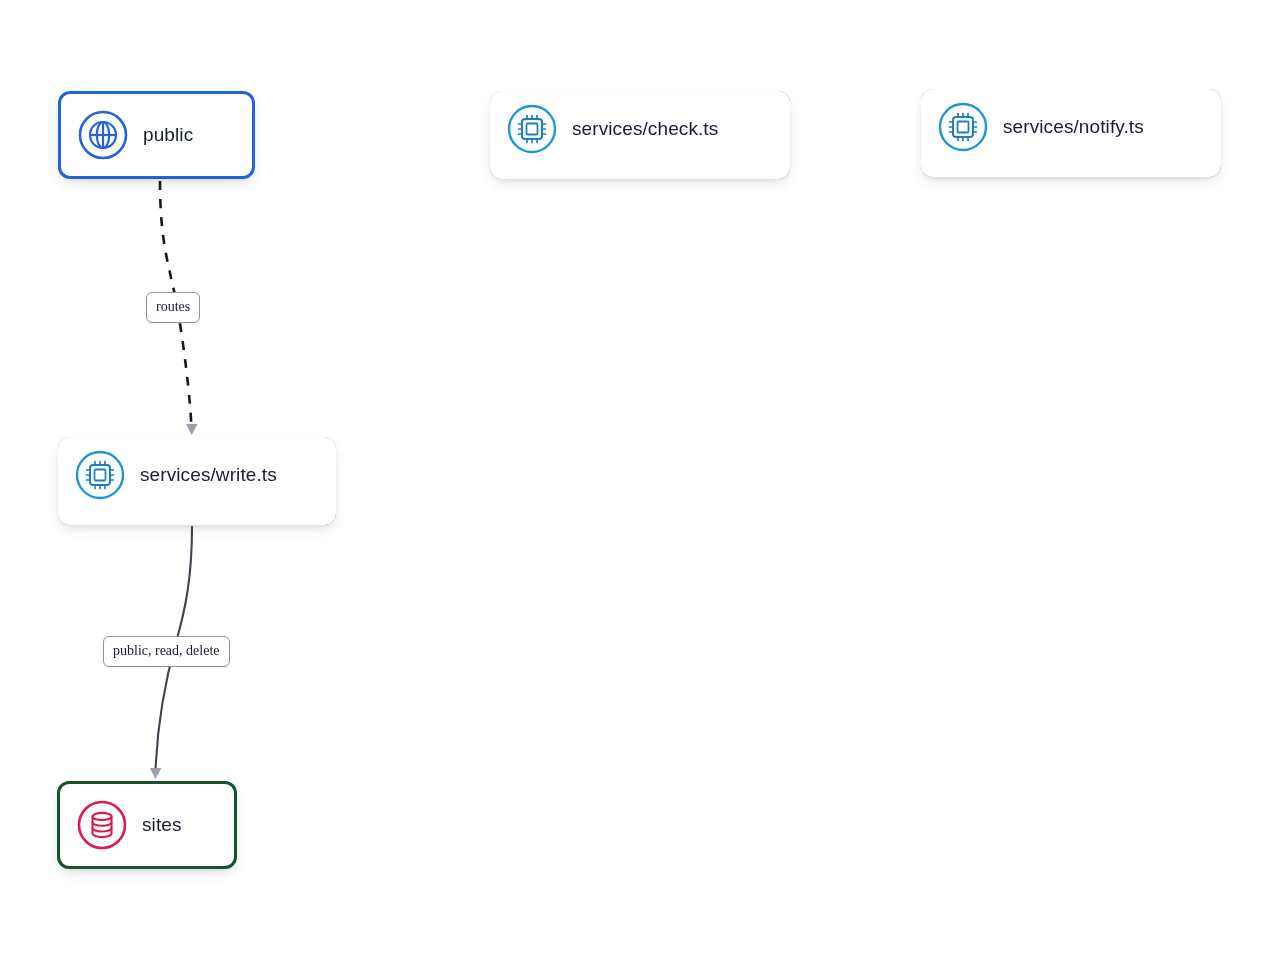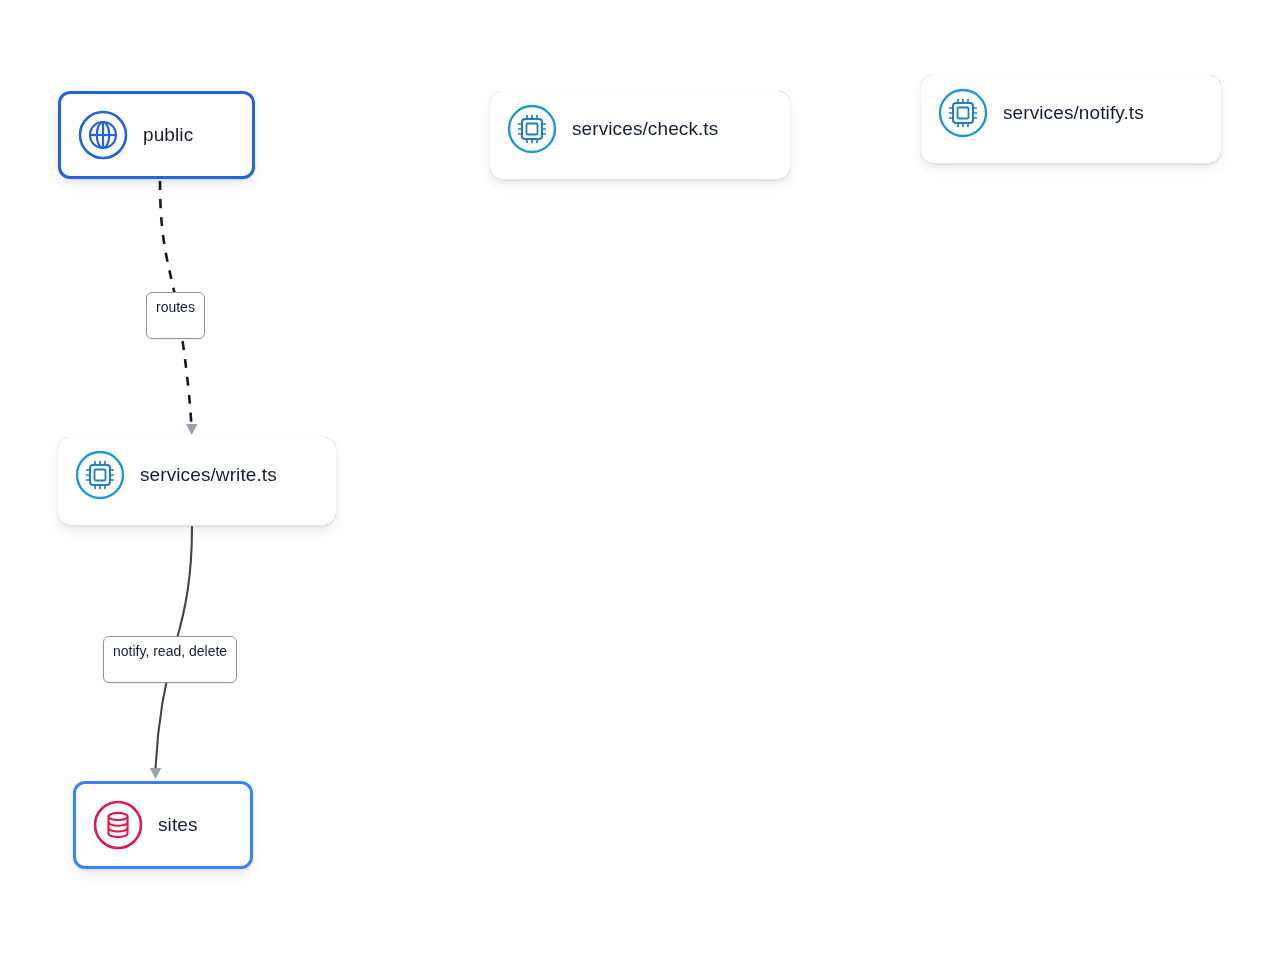--- a/index.html
+++ b/index.html
@@ -76,23 +76,24 @@
   
   .edge-label {
     position: absolute;
     box-sizing: border-box;
     background: #ffffff;
     border: 1.4px solid #8d94a5;
     border-radius: 6px;
     color: #181d33;
     font-size: 14px;
     line-height: 1;
-    padding: 7px 9px 24px 9px;
+    padding: 7px 9px 8px 9px;
     white-space: nowrap;
     box-shadow: 0 1px 2px rgba(20,30,60,0.06);
+    font-family: Liberation Serif, serif;
   }
 </style>
 </head>
 <body>
 
 <div id="canvas">
 
   <svg id="edges" viewBox="0 0 1280 960" width="1280" height="960">
     <defs>
       <marker id="arrow-gray" viewBox="0 0 10 10" refX="8.5" refY="5" markerWidth="7" markerHeight="7" orient="auto-start-reverse">
@@ -148,21 +149,21 @@
             <line x1="36" y1="21" x2="39.4" y2="21"></line>
             <line x1="36" y1="26" x2="39.4" y2="26"></line>
             <line x1="36" y1="31" x2="39.4" y2="31"></line>
           </g>
         </svg>
       </span>
       <span class="node-label">services/check.ts</span>
     </div>
   </div>
 
-  <div class="node grad" style="left:921px; top:75px; width:300px; height:88px;
+  <div class="node grad" style="left:921px; top:89px; width:300px; height:88px;
               background:linear-gradient(135deg,#35b0e8 0%,#1d8fc9 48%,#0a6ea8 100%);">
     <div class="node-inner">
       <span class="icon-wrap">
         <svg viewBox="0 0 52 52" width="52" height="52">
           <circle cx="26" cy="26" r="23" fill="none" stroke="#1d97d4" stroke-width="2.4"></circle>
           <rect x="16" y="16" width="20" height="20" rx="3" fill="none" stroke="#1d7fc0" stroke-width="2"></rect>
           <rect x="20.5" y="20.5" width="11" height="11" rx="1.2" fill="none" stroke="#1d7fc0" stroke-width="1.8"></rect>
           <g stroke="#1d7fc0" stroke-width="1.7" stroke-linecap="round">
             <line x1="21" y1="12.6" x2="21" y2="16"></line>
             <line x1="26" y1="12.6" x2="26" y2="16"></line>
@@ -204,36 +205,36 @@
             <line x1="36" y1="21" x2="39.4" y2="21"></line>
             <line x1="36" y1="26" x2="39.4" y2="26"></line>
             <line x1="36" y1="31" x2="39.4" y2="31"></line>
           </g>
         </svg>
       </span>
       <span class="node-label">services/write.ts</span>
     </div>
   </div>
 
-  <div class="node" style="left:73px; top:781px; width:180px; height:88px;
-              border:3px solid #3b82f6;">
+  <div class="node" style="left:57px; top:781px; width:180px; height:88px;
+              border:3px solid #14532d;">
     <span class="icon-wrap">
       <svg viewBox="0 0 52 52" width="52" height="52">
         <circle cx="26" cy="26" r="23" fill="none" stroke="#d91c4e" stroke-width="2.6"></circle>
         <g fill="none" stroke="#d91c4e" stroke-width="2.1">
           <ellipse cx="26" cy="17.5" rx="9.5" ry="3.6"></ellipse>
           <path d="M 16.5 17.5 L 16.5 34.5 C 16.5 36.5, 20.8 38.1, 26 38.1
                    C 31.2 38.1, 35.5 36.5, 35.5 34.5 L 35.5 17.5"></path>
           <path d="M 16.5 23.2 C 16.5 25.2, 20.8 26.8, 26 26.8
                    C 31.2 26.8, 35.5 25.2, 35.5 23.2"></path>
           <path d="M 16.5 28.9 C 16.5 30.9, 20.8 32.5, 26 32.5
                    C 31.2 32.5, 35.5 30.9, 35.5 28.9"></path>
         </g>
       </svg>
     </span>
     <span class="node-label">sites</span>
   </div>
 
   <div class="edge-label" style="left:146px; top:292px;">routes</div>
 
-  <div class="edge-label" style="left:103px; top:636px;">notify, read, delete</div>
+  <div class="edge-label" style="left:103px; top:636px;">public, read, delete</div>
 
 </div>
 
 </body></html>

